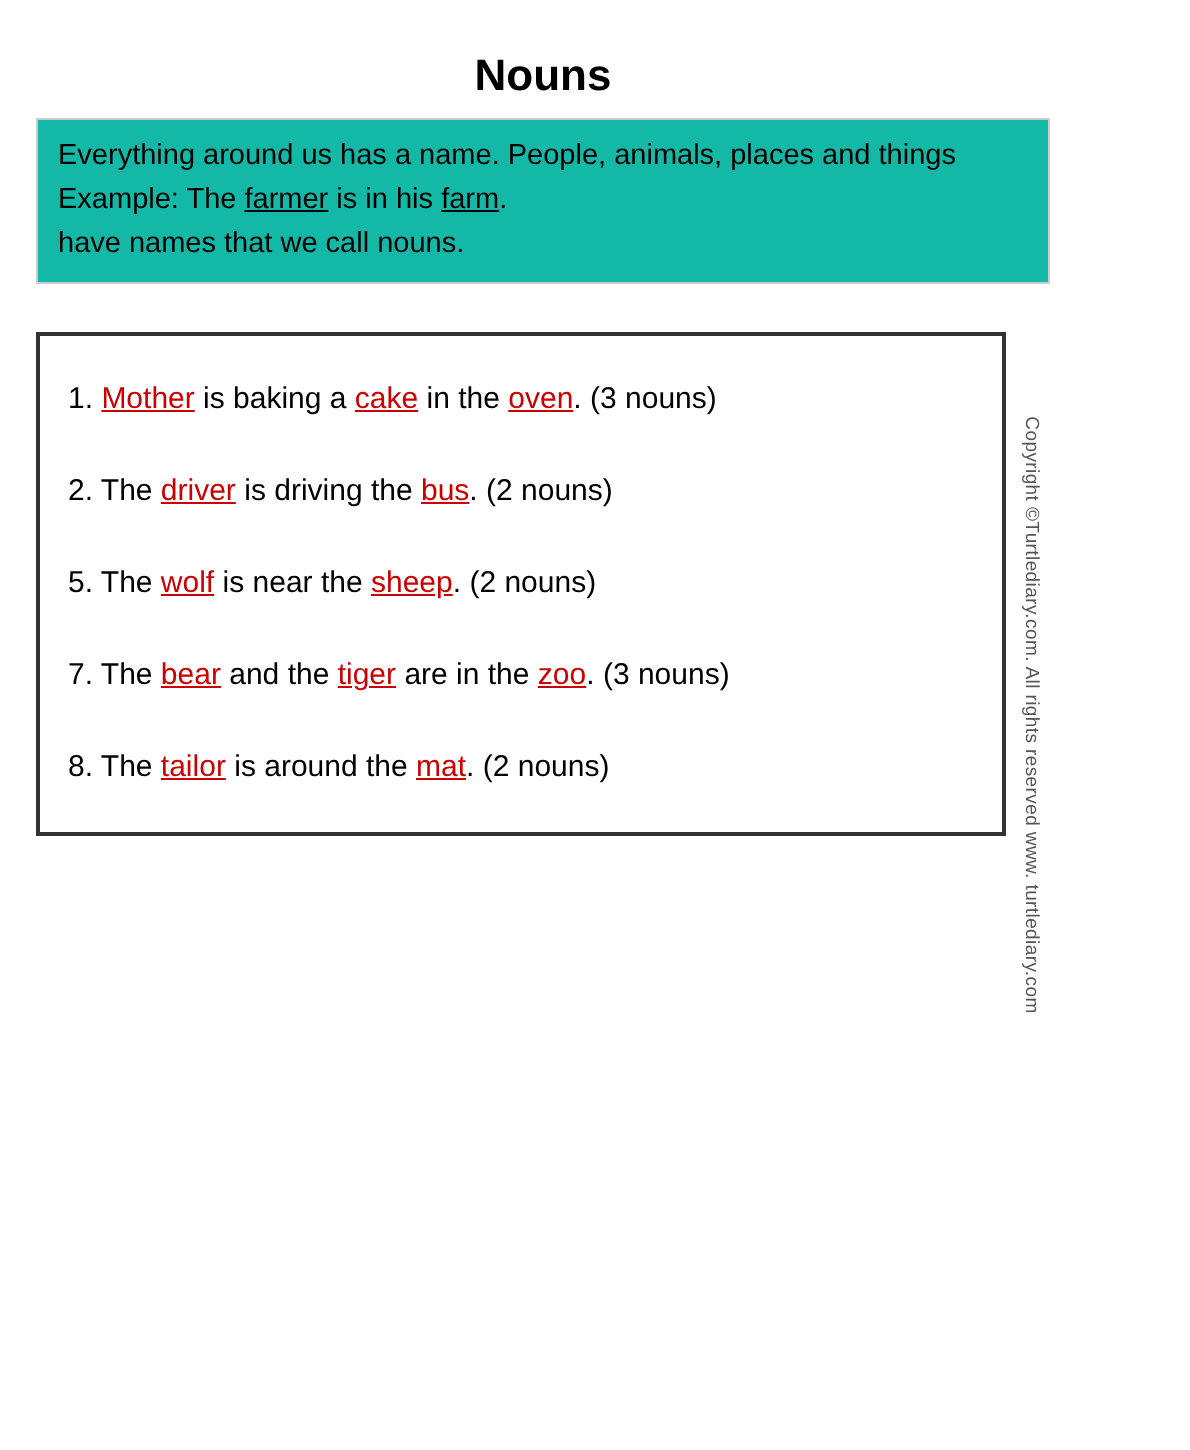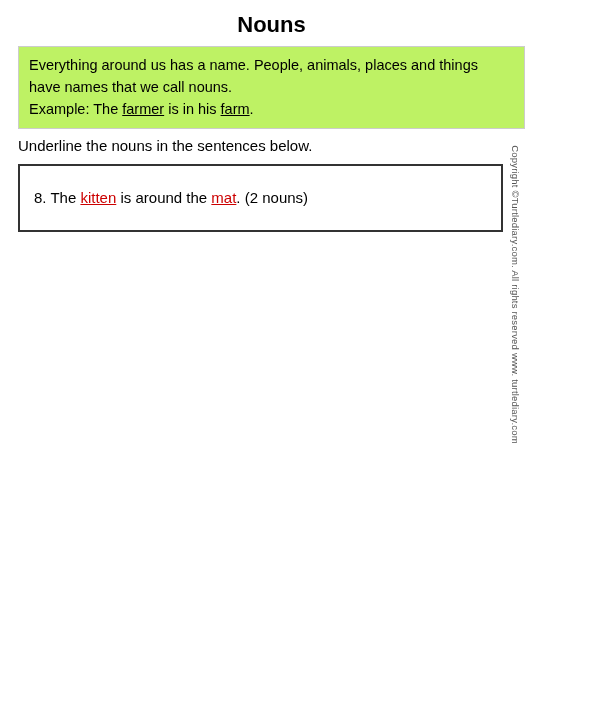--- a/index.html
+++ b/index.html
@@ -8,35 +8,35 @@
       font-size: 15px;
       background: #fff;
       width: 595px;
       min-height: 725px;
       padding: 0;
     }
     .page {
       width: 543px;
       min-height: 725px;
       background: #fff;
-      padding: 12px 18px 18px 18px;
+      padding: 25px 18px 18px 18px;
       position: relative;
     }
     h1 {
       text-align: center;
       font-size: 22px;
       font-weight: bold;
       margin-bottom: 8px;
       font-family: Arial, sans-serif;
     }
     .intro-box {
-      background: #bef264;
+      background: #14b8a6;
       border: 1px solid #ccc;
       padding: 8px 10px;
-      margin-bottom: 8px;
+      margin-bottom: 24px;
       font-size: 14.5px;
       line-height: 1.5;
     }
     .intro-box span.underline {
       text-decoration: underline;
     }
     .instruction {
       font-size: 15px;
       margin-bottom: 10px;
       font-weight: normal;
@@ -87,30 +87,33 @@
 <body>
 
 <div class="page">
   <h1>Nouns</h1>
 
   <div class="intro-box">
     <div>
       <span>Everything around us has a name. People, animals, places and things</span>
     </div>
     <div>
-      <span>have names that we call nouns.</span>
+      <span>Example: The </span><span class="underline">farmer</span><span> is in his </span><span class="underline">farm</span><span>.</span>
     </div>
     <div>
-      <span>Example: The </span><span class="underline">farmer</span><span> is in his </span><span class="underline">farm</span><span>.</span>
+      <span>have names that we call nouns.</span>
     </div>
   </div>
 
-  <div class="instruction">Underline the nouns in the sentences below.</div>
 
   <div class="outer-wrapper">
     <div class="exercise-box" id="exercise-box">
-        <div class="sentence-row"><span>8. </span><span>The </span><span class="noun">kitten</span><span> is around the </span><span class="noun">mat</span><span>. (2 nouns)</span></div>
+    <div class="sentence-row"><span>1. </span><span class="noun">Mother</span><span> is baking a </span><span class="noun">cake</span><span> in the </span><span class="noun">oven</span><span>. (3 nouns)</span></div>
+        <div class="sentence-row"><span>2. </span><span>The </span><span class="noun">driver</span><span> is driving the </span><span class="noun">bus</span><span>. (2 nouns)</span></div>
+        <div class="sentence-row"><span>5. </span><span>The </span><span class="noun">wolf</span><span> is near the </span><span class="noun">sheep</span><span>. (2 nouns)</span></div>
+        <div class="sentence-row"><span>7. </span><span>The </span><span class="noun">bear</span><span> and the </span><span class="noun">tiger</span><span> are in the </span><span class="noun">zoo</span><span>. (3 nouns)</span></div>
+        <div class="sentence-row"><span>8. </span><span>The </span><span class="noun">tailor</span><span> is around the </span><span class="noun">mat</span><span>. (2 nouns)</span></div>
       </div>
     <div class="side-text">
       <span>Copyright ©Turtlediary.com. All rights reserved  www. turtlediary.com</span>
     </div>
   </div>
 </div>
 
 </body></html>

